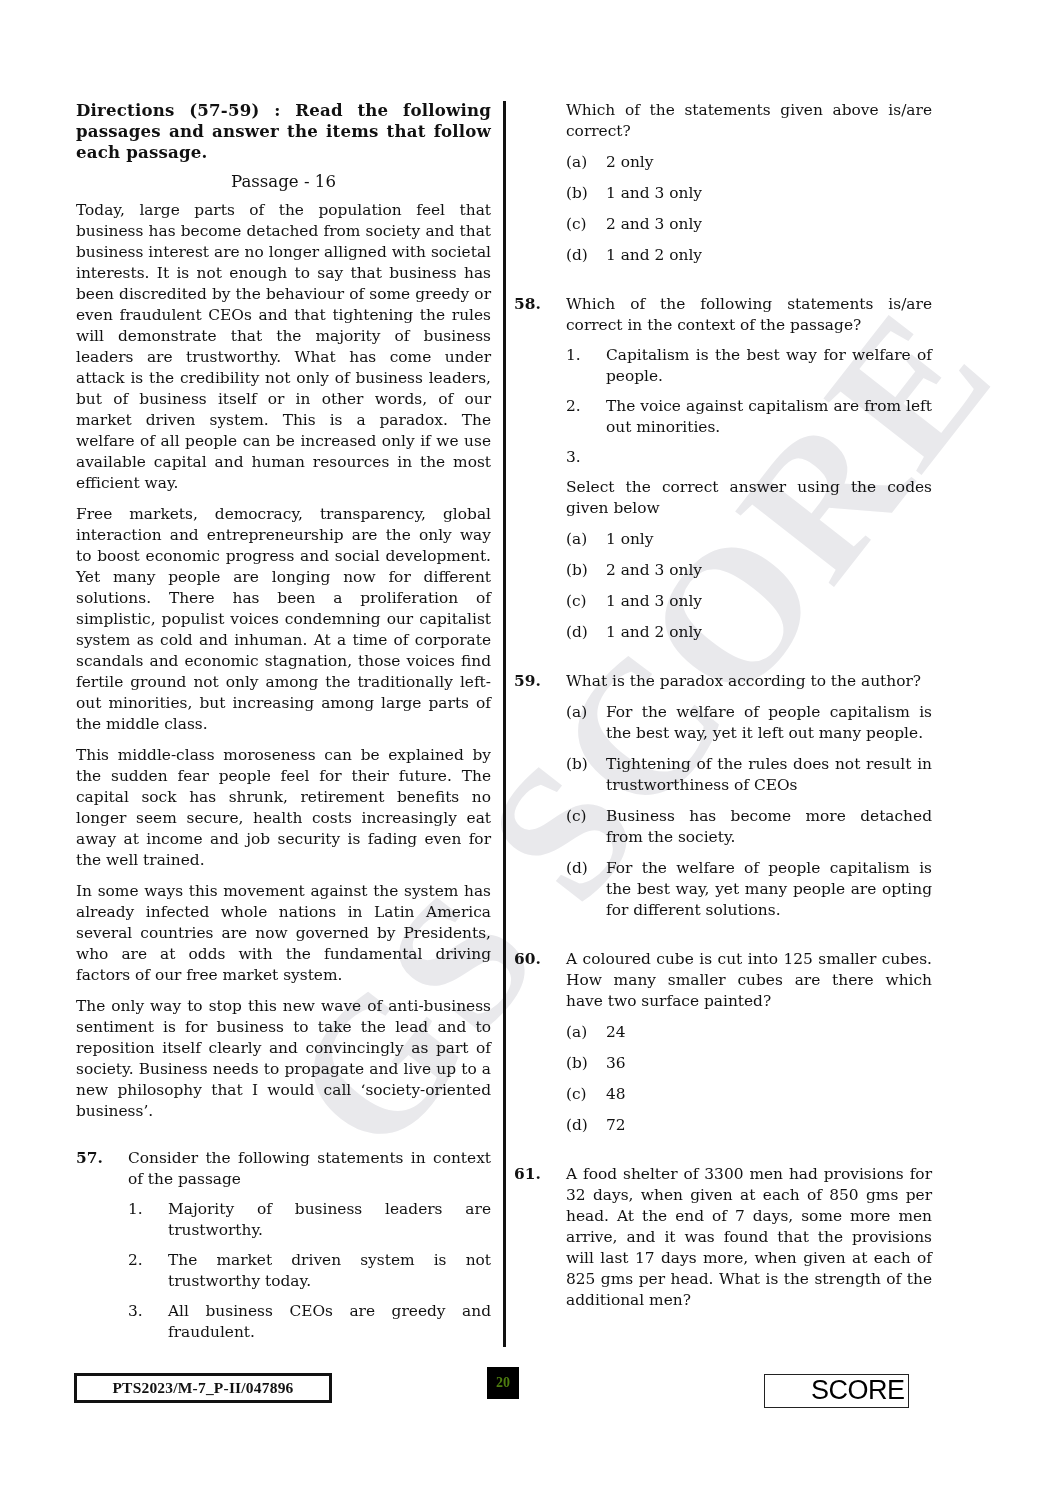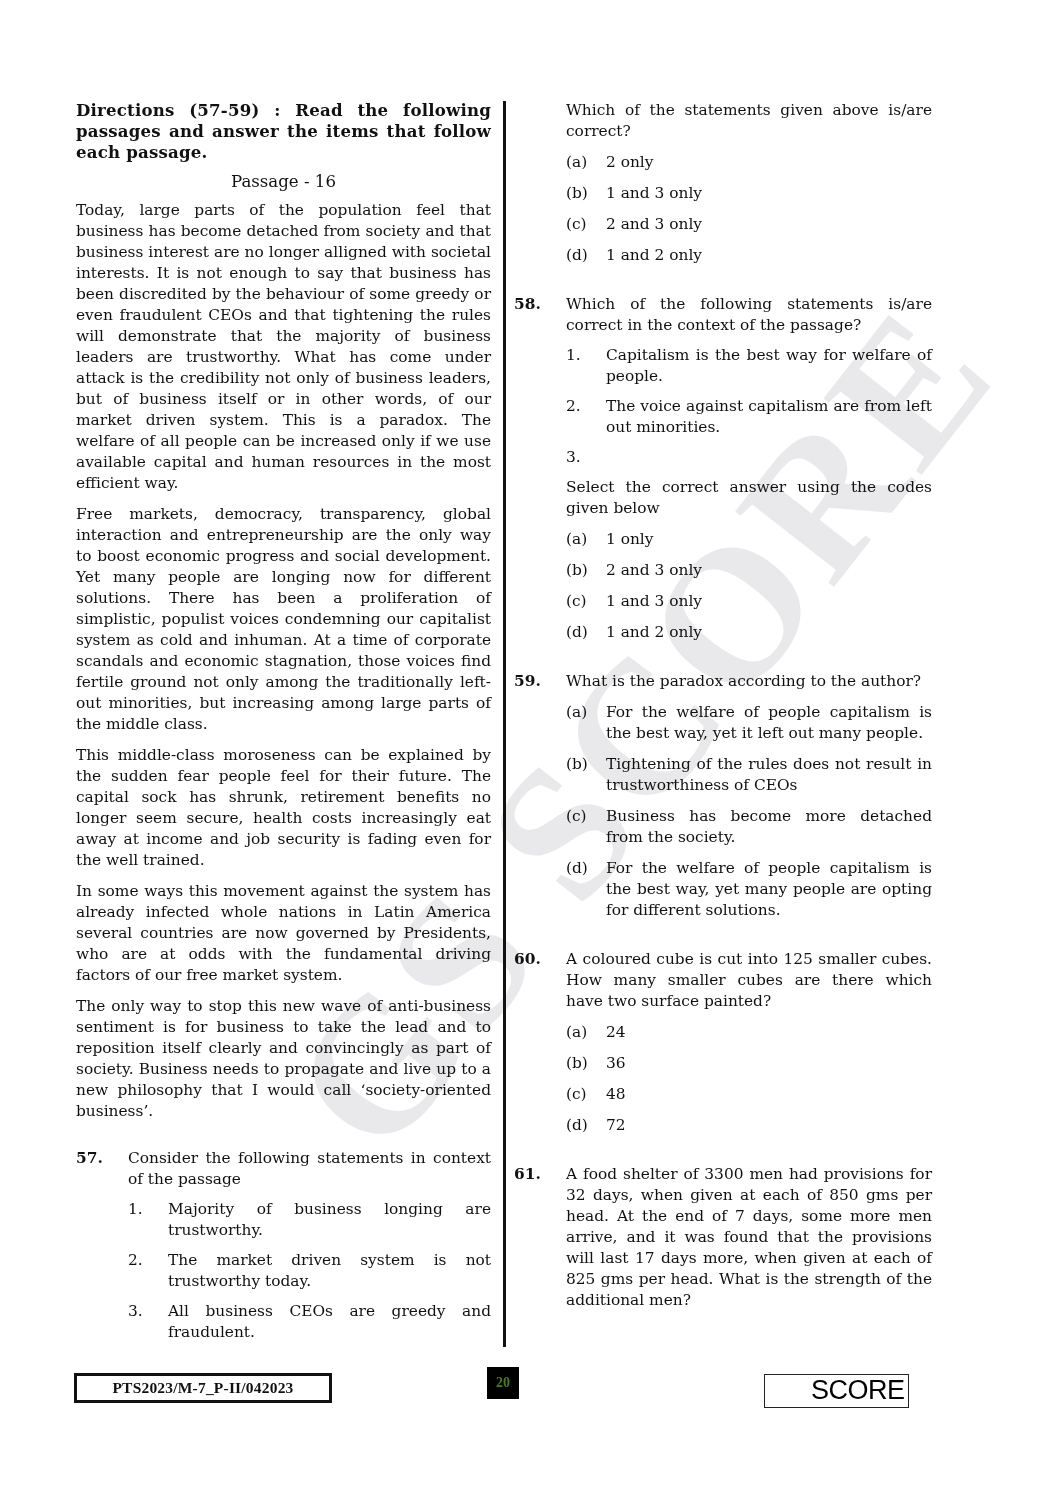--- a/index.html
+++ b/index.html
@@ -65,21 +65,21 @@
     <p class="para">This middle-class moroseness can be explained by the sudden fear people feel for their future. The capital sock has shrunk, retirement benefits no longer seem secure, health costs increasingly eat away at income and job security is fading even for the well trained.</p>
     <p class="para">In some ways this movement against the system has already infected whole nations in Latin America several countries are now governed by Presidents, who are at odds with the fundamental driving factors of our free market system.</p>
     <p class="para">The only way to stop this new wave of anti-business sentiment is for business to take the lead and to reposition itself clearly and convincingly as part of society. Business needs to propagate and live up to a new philosophy that I would call ‘society-oriented business’.</p>
 
     <div class="q" style="margin-top:26px;">
       <div class="qnum">57.</div>
       <div class="qbody">
         <div class="qtext">Consider the following statements in context of the passage</div>
         <div class="stmt">
           <span class="sn">1.</span>
-          <span class="st">Majority of business longing are trustworthy.</span>
+          <span class="st">Majority of business leaders are trustworthy.</span>
         </div>
         <div class="stmt">
           <span class="sn">2.</span>
           <span class="st">The market driven system is not trustworthy today.</span>
         </div>
         <div class="stmt">
           <span class="sn">3.</span>
           <span class="st">All business CEOs are greedy and fraudulent.</span>
         </div>
       </div>
@@ -191,19 +191,19 @@
     </div>
 
     <div class="q" style="margin-top:28px;">
       <div class="qnum">61.</div>
       <div class="qbody">
         <div class="qtext">A food shelter of 3300 men had provisions for 32 days, when given at each of 850 gms per head. At the end of 7 days, some more men arrive, and it was found that the provisions will last 17 days more, when given at each of 825 gms per head. What is the strength of the additional men?</div>
       </div>
     </div>
   </div>
 
-  <div class="footer-code">PTS2023/M-7_P-II/042023</div>
+  <div class="footer-code">PTS2023/M-7_P-II/047896</div>
   <div class="page-num">20</div>
   <div class="logo">
     <span class="gs">GS</span>
     <span class="score">SCORE</span>
   </div>
 </div>
 
 </body></html>

